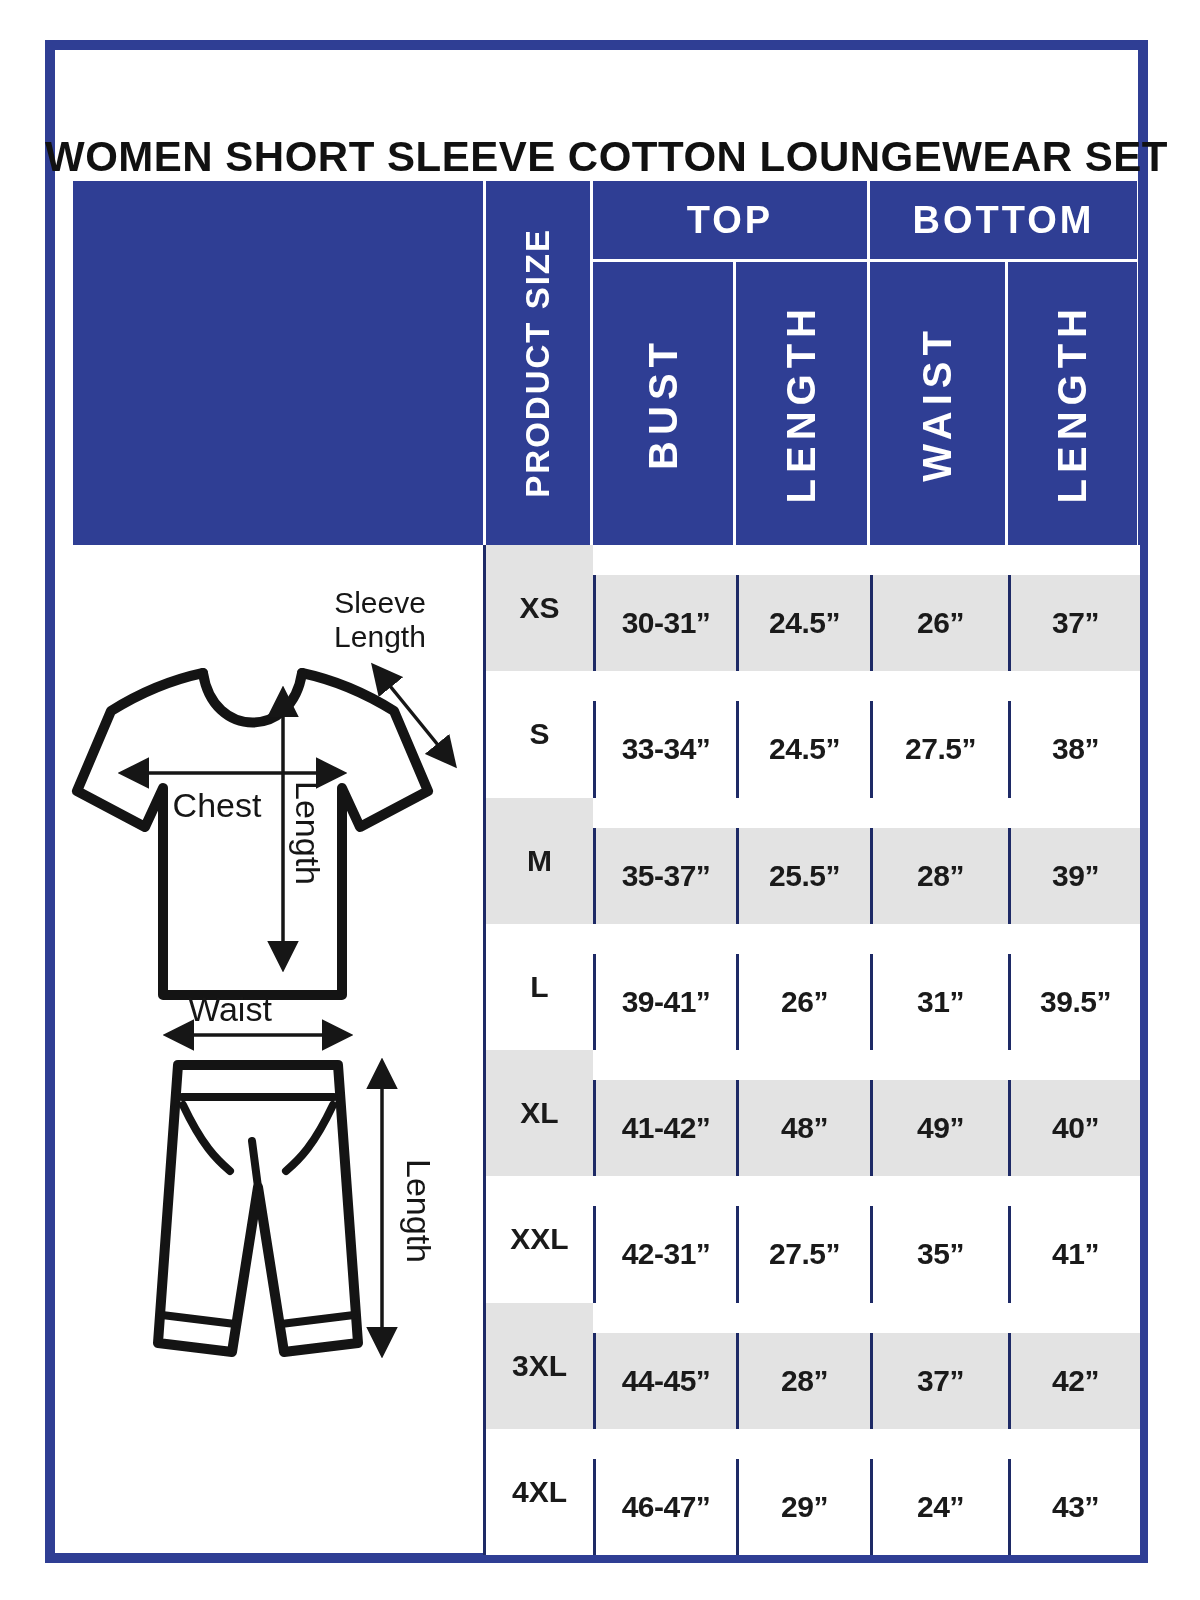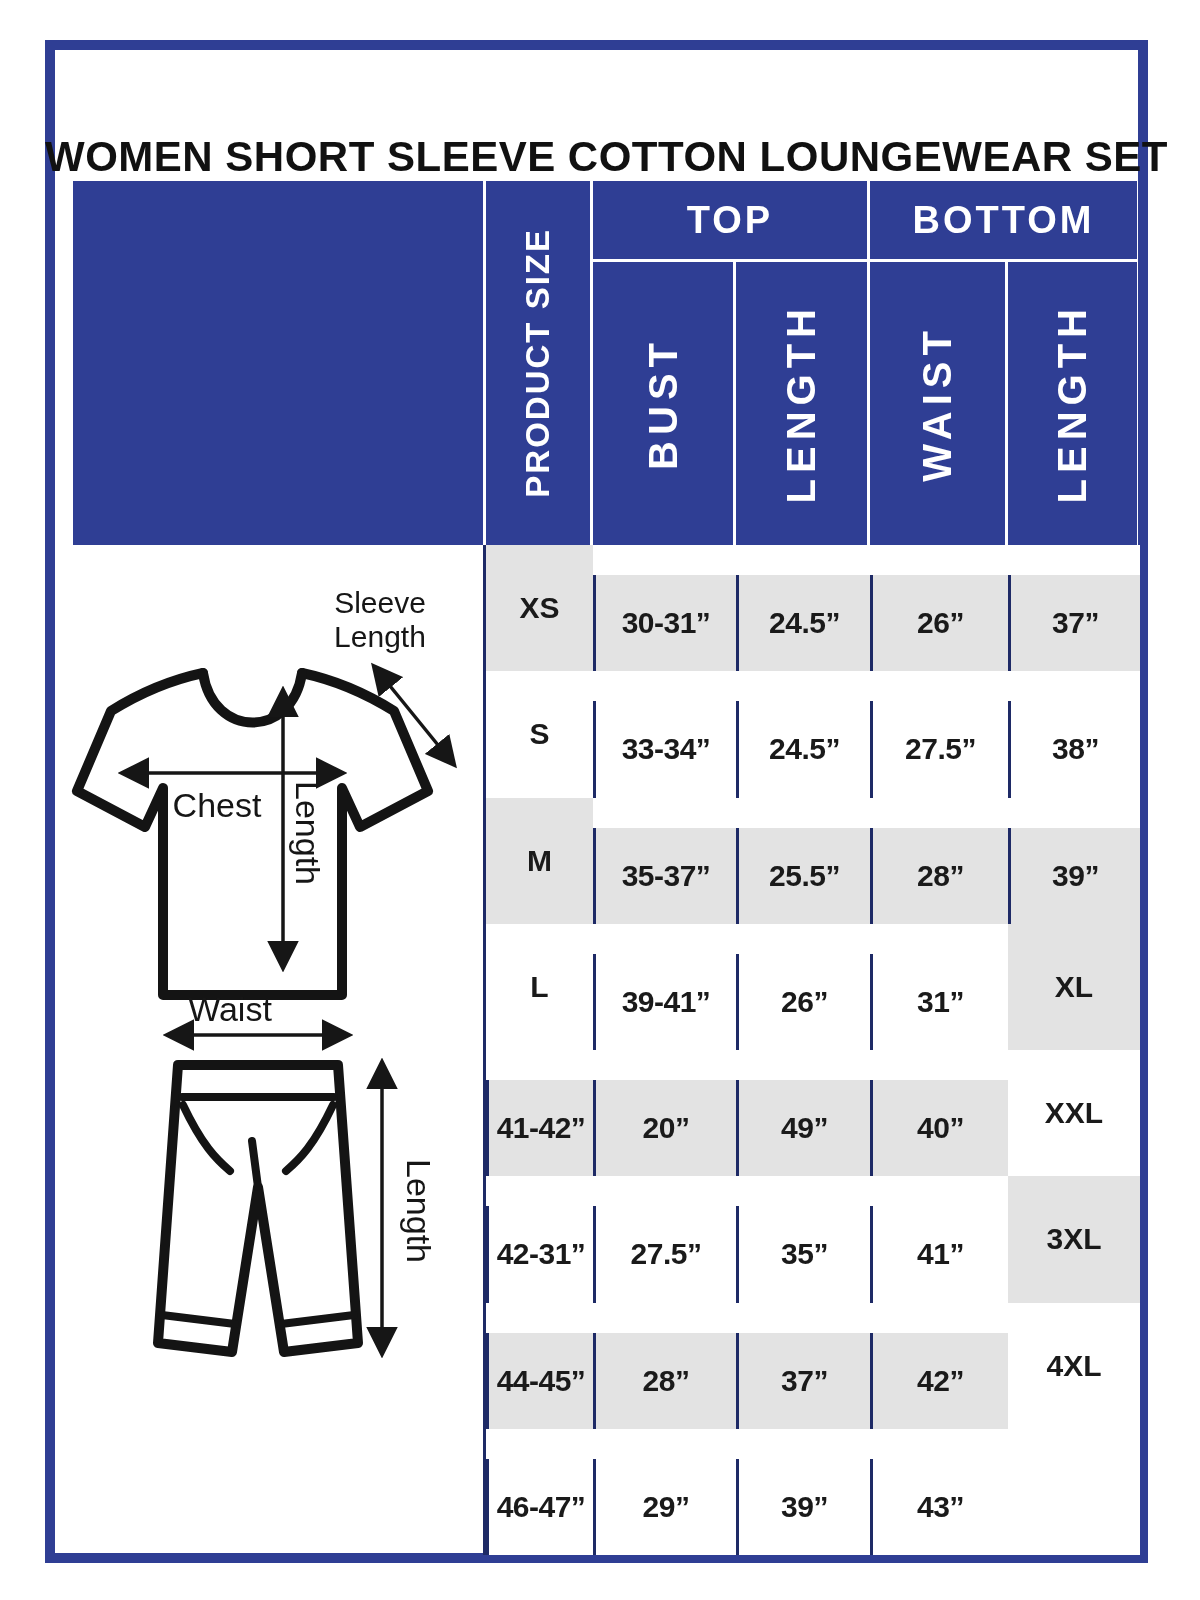--- a/index.html
+++ b/index.html
@@ -106,43 +106,44 @@
   <div class="c size gray">M</div>
   <div class="c sep gray">35-37”</div>
   <div class="c sep gray">25.5”</div>
   <div class="c sep gray">28”</div>
   <div class="c sep gray">39”</div>
 
   <div class="c size">L</div>
   <div class="c sep">39-41”</div>
   <div class="c sep">26”</div>
   <div class="c sep">31”</div>
+  <div class="c sep">39.5”</div>
 
   <div class="c size gray">XL</div>
   <div class="c sep gray">41-42”</div>
-  <div class="c sep gray">20”</div>
+  <div class="c sep gray">48”</div>
   <div class="c sep gray">49”</div>
   <div class="c sep gray">40”</div>
 
   <div class="c size">XXL</div>
   <div class="c sep">42-31”</div>
   <div class="c sep">27.5”</div>
   <div class="c sep">35”</div>
   <div class="c sep">41”</div>
 
   <div class="c size gray">3XL</div>
   <div class="c sep gray">44-45”</div>
   <div class="c sep gray">28”</div>
   <div class="c sep gray">37”</div>
   <div class="c sep gray">42”</div>
 
   <div class="c size">4XL</div>
   <div class="c sep">46-47”</div>
   <div class="c sep">29”</div>
-  <div class="c sep">39’’</div>
+  <div class="c sep">24’’</div>
   <div class="c sep">43’’</div>
 </div>
 
 <svg class="diagram" style="left:55px;top:575px;" width="405" height="440" viewBox="0 0 405 440">
   <defs>
     <marker id="ah1" markerWidth="9" markerHeight="9" viewBox="0 0 10 10" refX="7" refY="5" orient="auto-start-reverse">
       <path d="M0,0L10,5L0,10Z" fill="#161616"></path>
     </marker>
   </defs>
   <text class="dlabel-sm" x="325" y="38" text-anchor="middle">Sleeve</text>

